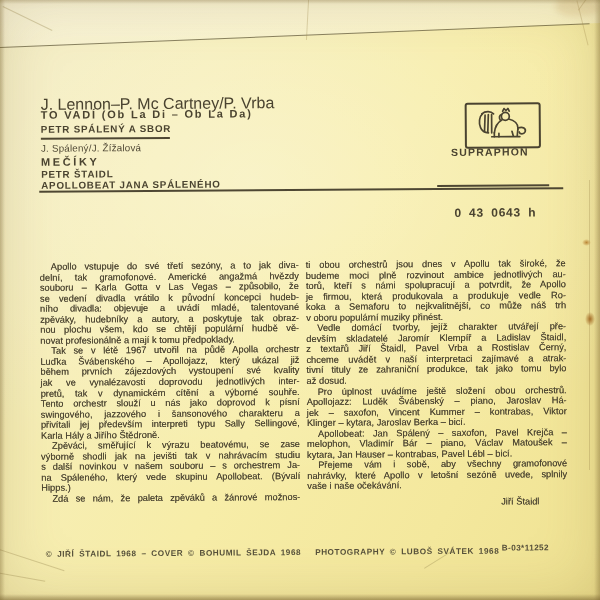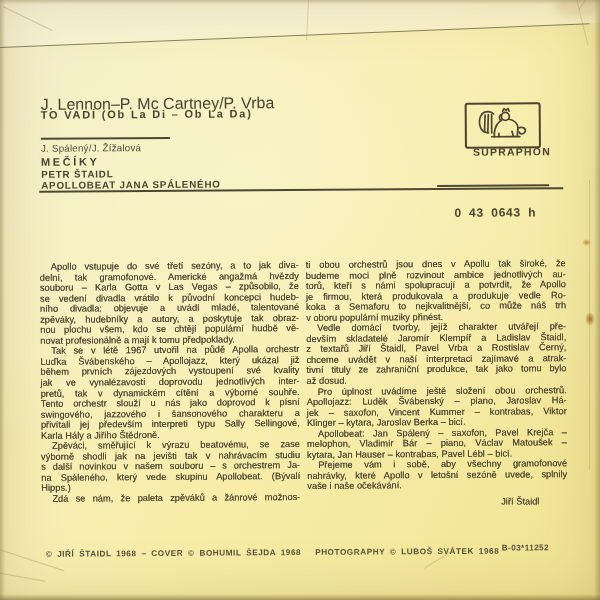--- a/index.html
+++ b/index.html
@@ -24,21 +24,21 @@
   
   .print{position:absolute;inset:0;color:#4a4330;transform:rotate(-0.4deg);transform-origin:300px 300px;}
   .hdr{position:absolute;left:42px;}
   .authors{font-size:9.8px;font-weight:bold;letter-spacing:.2px;color:#504936;}
   .title{font-size:11px;font-weight:bold;letter-spacing:1.8px;}
   .artist{font-size:9.8px;font-weight:bold;letter-spacing:.8px;}
   .title.sp{letter-spacing:2.6px;}
   .rule{position:absolute;background:#4e4733;}
   .logoBox{position:absolute;left:466px;top:104px;width:72px;height:42px;
     border:2.4px solid #4a4330;border-radius:3px;display:flex;align-items:center;justify-content:center;}
-  .labelName{position:absolute;left:452px;top:147px;width:100px;text-align:right;
+  .labelName{position:absolute;left:452px;top:147px;width:100px;text-align:left;
     font-size:10.5px;font-weight:bold;letter-spacing:1.2px;}
   .catalog{position:absolute;left:436px;top:165px;width:120px;text-align:center;
     font-size:12px;font-weight:bold;letter-spacing:.8px;word-spacing:3px;margin-top:42px;}
   .col{position:absolute;top:260px;font-size:9.3px;}
   .col .tline{line-height:10.55px;text-align:justify;text-align-last:justify;
     text-shadow:0 0 .5px rgba(74,67,48,.75);white-space:normal;}
   .col .tline.short{text-align-last:left;}
   .col .tline.ind{text-indent:11px;}
   .col.left{left:40px;width:259px;}
   .col.right{left:306px;width:260px;}
@@ -65,20 +65,21 @@
   <div class="crease soft" style="left:-4px;top:572px;width:50px;transform:rotate(10deg);"></div>
   <div class="crease soft" style="left:424px;top:568px;width:34px;transform:rotate(-32deg);"></div>
   <div class="stain" style="left:582px;top:239px;width:9px;height:7px;background:radial-gradient(#c08a3a,rgba(192,138,58,0) 70%);"></div>
   <div class="stain" style="left:585px;top:312px;width:10px;height:14px;background:radial-gradient(#a96f28,rgba(169,111,40,0) 72%);"></div>
   <div class="stain" style="left:556px;top:-4px;width:44px;height:20px;border-radius:40%;background:rgba(205,173,110,.28);filter:blur(3px);"></div>
 
   <div class="print">
 
     <div class="hdr" style="top:94px;">J. Lennon–P. Mc Cartney/P. Vrba</div>
     <div class="hdr title" style="top:107px;">TO VADÍ (Ob La Di – Ob La Da)</div>
+    <div class="hdr artist" style="top:122px;">PETR SPÁLENÝ A SBOR</div>
     <div class="rule" style="left:42px;top:136px;width:129px;height:2px;"></div>
     <div class="hdr authors" style="top:141px;font-weight:normal;">J. Spálený/J. Žížalová</div>
     <div class="hdr title sp" style="top:154px;">MEČÍKY</div>
     <div class="hdr artist" style="top:167px;">PETR ŠTAIDL</div>
     <div class="hdr artist" style="top:178px;">APOLLOBEAT JANA SPÁLENÉHO</div>
 
     <div class="logoBox">
       <span>
         <svg viewBox="0 0 88 52" width="62" height="34">
           <g fill="none" stroke="#4a4330" stroke-width="2.6" stroke-linecap="round" stroke-linejoin="round">

